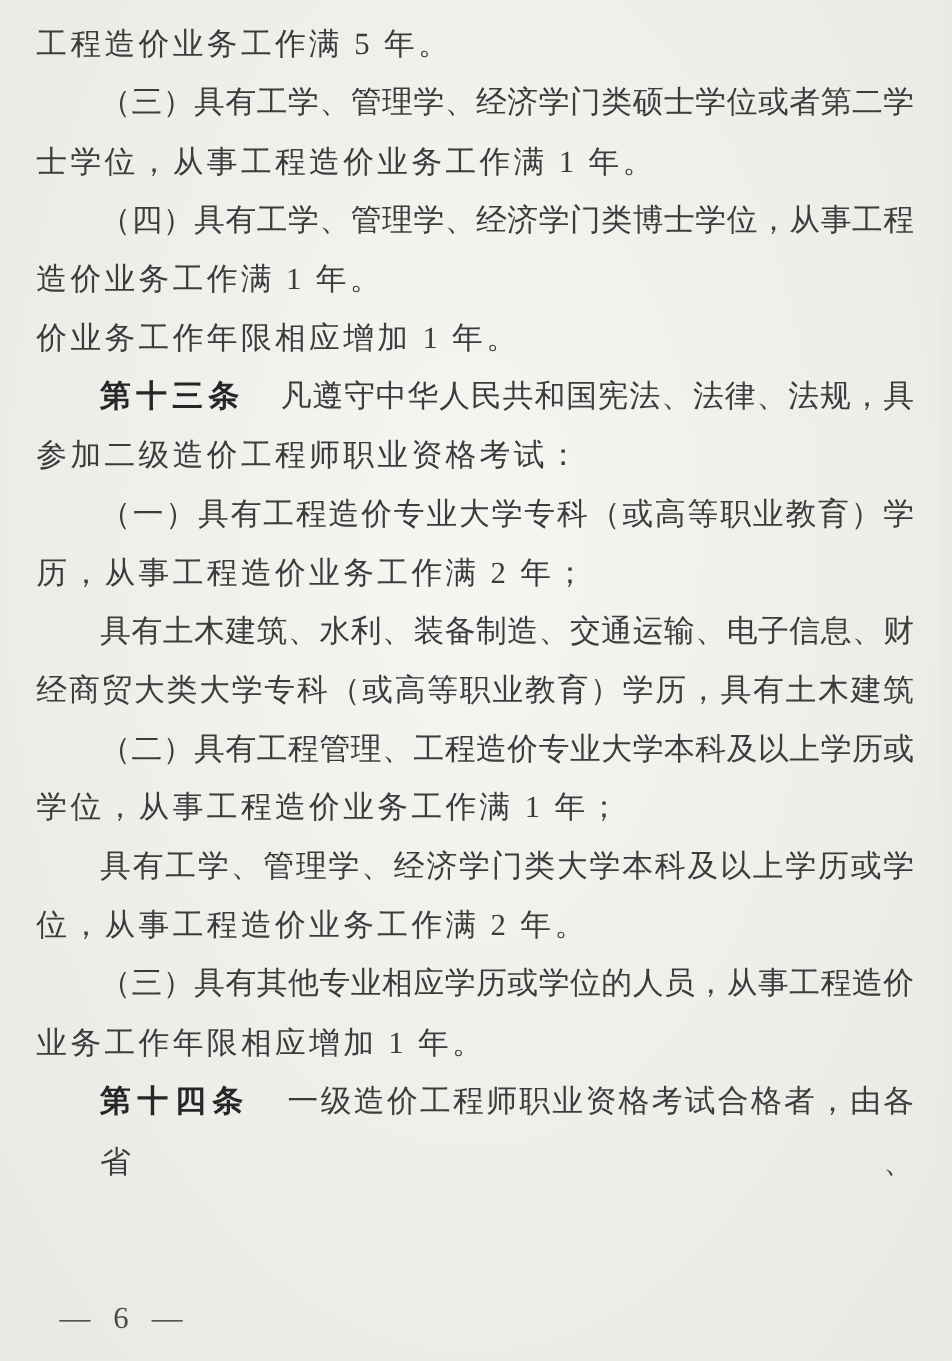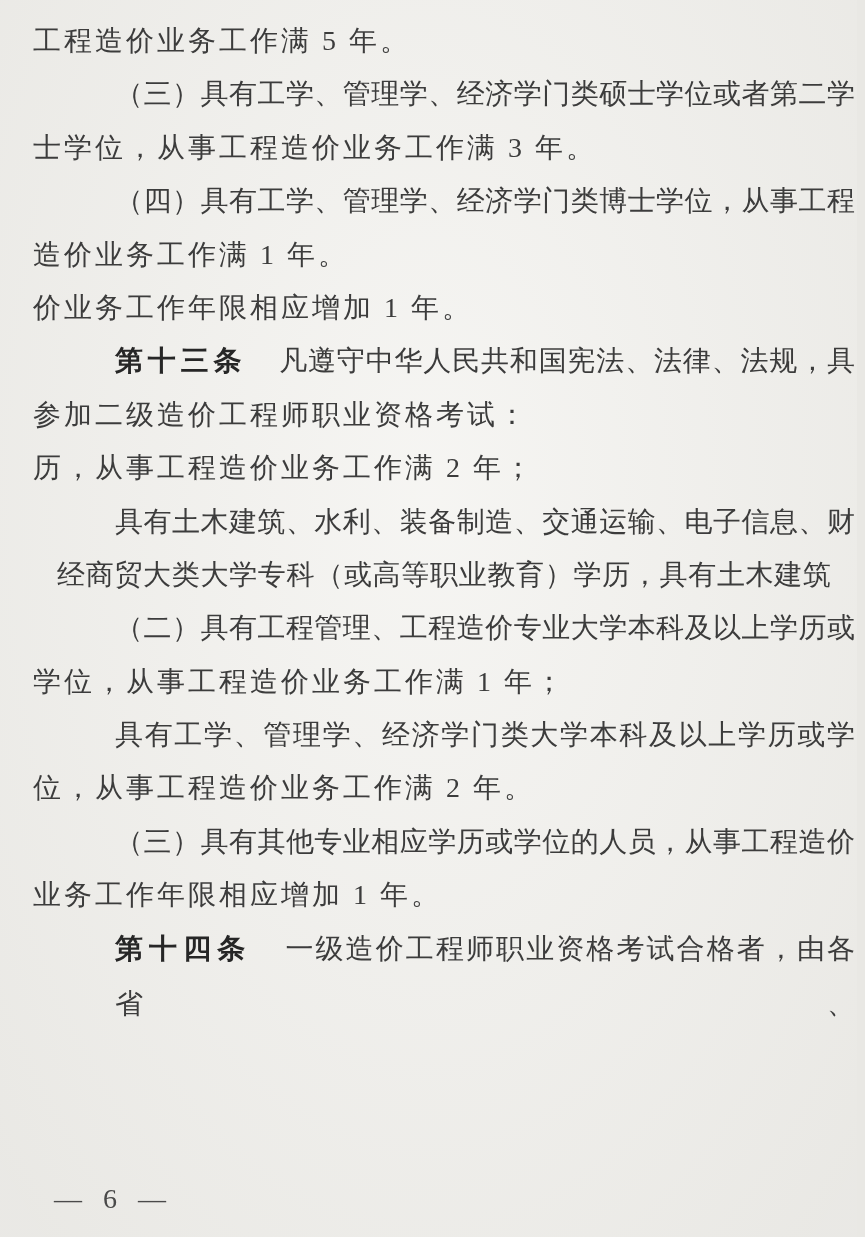--- a/index.html
+++ b/index.html
@@ -32,21 +32,20 @@
     color:var(--ink);
     letter-spacing:3px;
     white-space:nowrap;
     text-align:left;
   }
   .line.justify{
     white-space:normal;
     text-align:justify;
     text-align-last:justify;
     letter-spacing:0;
-    margin-left:24px;
   }
   .line.indent{ padding-left:58px; }
   .line.justify.indent{ width:740px; }
   .article-label{
     font-family:Liberation Mono, monospace;
     font-weight:700;
     color:var(--ink-bold);
     letter-spacing:4px;
   }
   .label-gap{
@@ -63,26 +62,27 @@
     white-space:nowrap;
   }
 </style>
 </head>
 <body>
 
 <div class="page">
   <div class="text-block">
       <div class="line">工程造价业务工作满 5 年。</div>
       <div class="line indent justify">（三）具有工学、管理学、经济学门类硕士学位或者第二学</div>
-      <div class="line">士学位，从事工程造价业务工作满 3 年。</div>
+      <div class="line">士学位，从事工程造价业务工作满 1 年。</div>
       <div class="line indent justify">（四）具有工学、管理学、经济学门类博士学位，从事工程</div>
       <div class="line">造价业务工作满 1 年。</div>
       <div class="line">价业务工作年限相应增加 1 年。</div>
       <div class="line indent justify"><span class="article-label">第十三条</span><span class="label-gap"></span>凡遵守中华人民共和国宪法、法律、法规，具</div>
       <div class="line">参加二级造价工程师职业资格考试：</div>
+      <div class="line indent justify">（一）具有工程造价专业大学专科（或高等职业教育）学</div>
       <div class="line">历，从事工程造价业务工作满 2 年；</div>
       <div class="line indent justify">具有土木建筑、水利、装备制造、交通运输、电子信息、财</div>
       <div class="line justify">经商贸大类大学专科（或高等职业教育）学历，具有土木建筑</div>
       <div class="line indent justify">（二）具有工程管理、工程造价专业大学本科及以上学历或</div>
       <div class="line">学位，从事工程造价业务工作满 1 年；</div>
       <div class="line indent justify">具有工学、管理学、经济学门类大学本科及以上学历或学</div>
       <div class="line">位，从事工程造价业务工作满 2 年。</div>
       <div class="line indent justify">（三）具有其他专业相应学历或学位的人员，从事工程造价</div>
       <div class="line">业务工作年限相应增加 1 年。</div>
       <div class="line indent justify"><span class="article-label">第十四条</span><span class="label-gap"></span>一级造价工程师职业资格考试合格者，由各省、</div>

